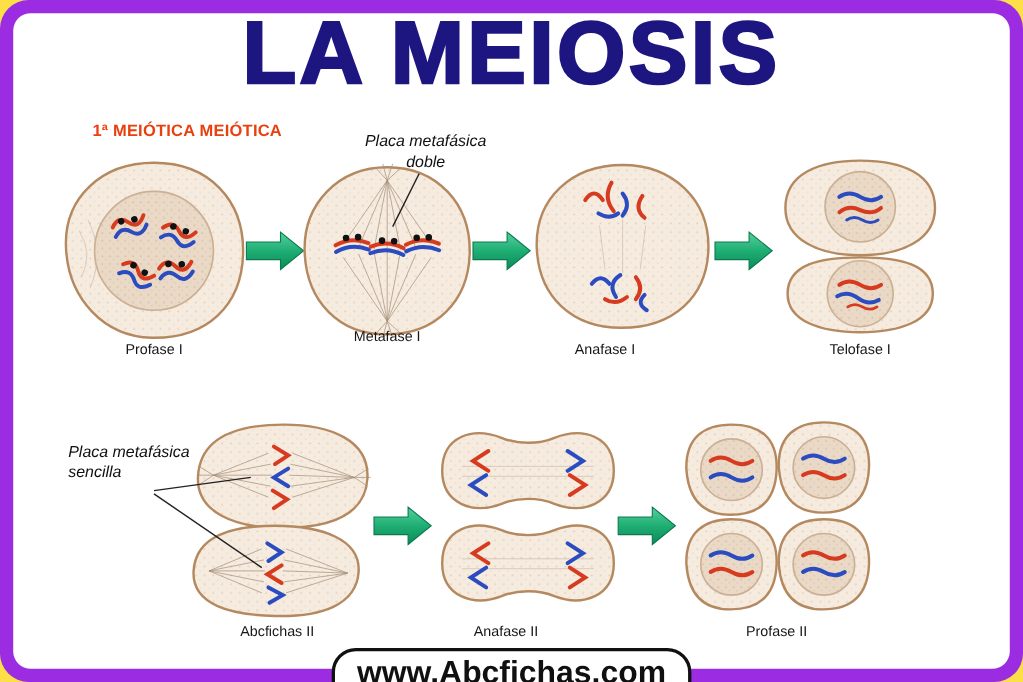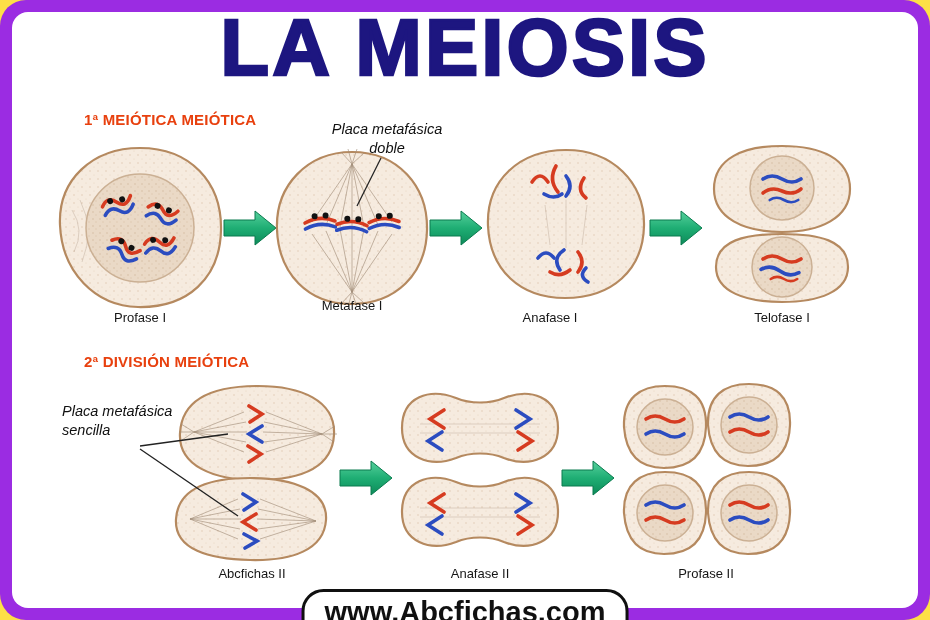--- a/index.html
+++ b/index.html
@@ -196,25 +196,24 @@
   <div class="annot centered" style="left:312px;top:120px;width:150px">
     <div>Placa metafásica</div>
     <div>doble</div>
   </div>
 
   <div class="stage-label" style="left:140px;top:310px">Profase I</div>
   <div class="stage-label" style="left:352px;top:298px">Metafase I</div>
   <div class="stage-label" style="left:550px;top:310px">Anafase I</div>
   <div class="stage-label" style="left:782px;top:310px">Telofase I</div>
 
-  <div class="sec-heading" style="left:84px;top:353px">2ª DIVISIÓN MEIÓTICA</div>
 
   <div class="annot" style="left:62px;top:402px">
     <div>Placa metafásica</div>
     <div>sencilla</div>
   </div>
 
   <div class="stage-label" style="left:252px;top:566px">Abcfichas II</div>
-  <div class="stage-label" style="left:480px;top:566px">Anafase II</div>
+  <div class="stage-label" style="left:460px;top:566px">Anafase II</div>
   <div class="stage-label" style="left:706px;top:566px">Profase II</div>
 
   <div class="watermark">www.Abcfichas.com</div>
 </div>
 
 </body></html>

